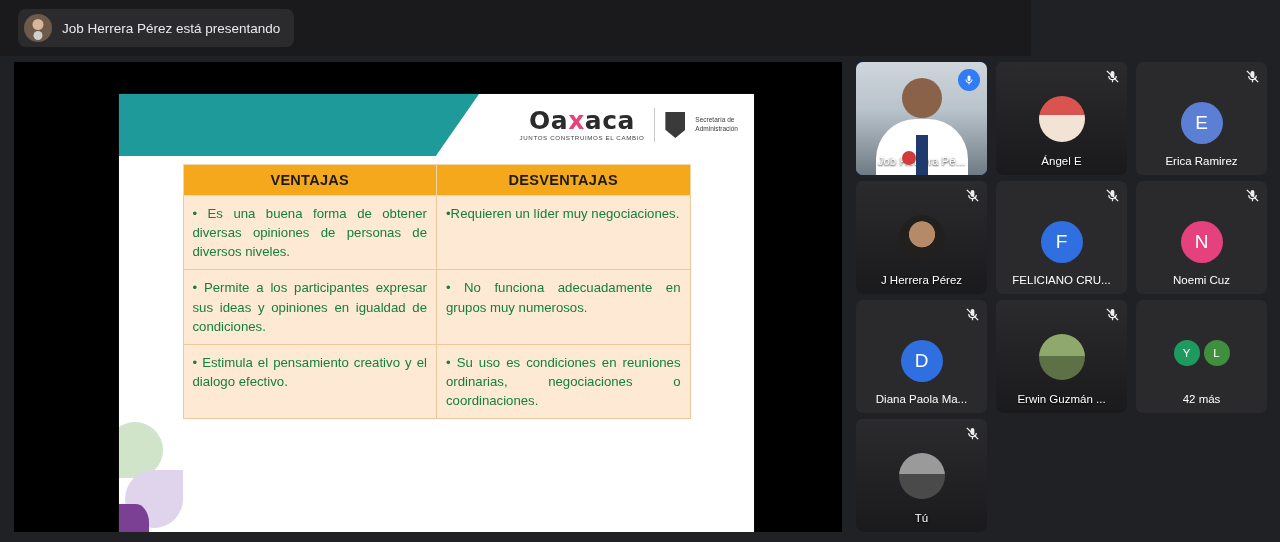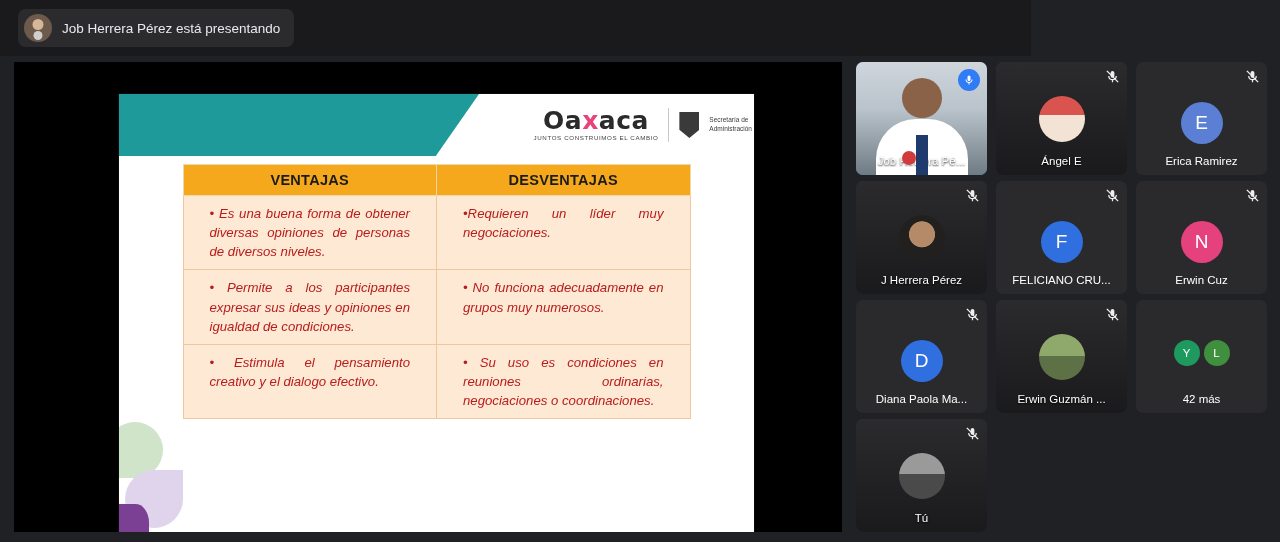--- a/index.html
+++ b/index.html
@@ -51,21 +51,21 @@
     position: relative; height: 62px; width: 100%;
     background: #ffffff;
   }
   .slide-header .teal {
     position: absolute; left: 0; top: 0; width: 360px; height: 62px;
     background: #1f9a9a;
     clip-path: polygon(0 0, 100% 0, 88% 100%, 0 100%);
   }
   .brand {
     position: absolute; right: 0; top: 0; height: 62px;
-    display: flex; align-items: center; gap: 10px; padding-right: 2px;
+    display: flex; align-items: center; gap: 10px; padding-right: 16px;
   }
   .oax-wrap { text-align: center; line-height: 1; }
   .oax-word {
     font-size: 25px; font-weight: 700; color: #2b2b2b; letter-spacing: .5px;
     font-family: "DejaVu Sans", sans-serif;
   }
   .oax-word .x1 { color: #e8437c; }
   .oax-tag {
     font-size: 6.2px; color: #444; letter-spacing: .6px; margin-top: 2px;
     font-family: "Liberation Sans", sans-serif;
@@ -77,23 +77,23 @@
   }
   .sec-text { font-size: 6.5px; color: #3a3a3a; line-height: 1.35; }
 
   
   .tbl { width: 508px; margin: 8px auto 0; border-collapse: collapse; table-layout: fixed; }
   .tbl th {
     background: #f5a81c; color: #1b1b1b; font-size: 14.5px; font-weight: 700;
     padding: 7px 4px; border: 1px solid #f0d7a8; letter-spacing: .3px;
   }
   .tbl td {
-    background: #fde9d4; color: #b91c1c; font-size: 13.2px;
-    padding: 8px 26px; border: 1px solid #f0c79a;
-    text-align: justify; vertical-align: top; line-height: 1.45; font-style: italic;
+    background: #fde9d4; color: #15803d; font-size: 13.2px;
+    padding: 8px 9px; border: 1px solid #f0c79a;
+    text-align: justify; vertical-align: top; line-height: 1.45;
   }
 
   
   .deco { position: absolute; left: 0; bottom: 0; width: 95px; height: 170px; }
   .deco .d1 { position: absolute; left: -12px; bottom: 58px; width: 56px; height: 56px; background: #cfe4c8; border-radius: 50% 50% 50% 0; }
   .deco .d2 { position: absolute; left: 6px; bottom: 8px; width: 58px; height: 58px; background: #e0d4ec; border-radius: 50% 0 50% 50%; }
   .deco .d3 { position: absolute; left: -4px; bottom: -14px; width: 34px; height: 46px; background: #7b3f93; border-radius: 0 40% 0 0; }
 
   
   .grid {
@@ -304,21 +304,21 @@
     </div>
 
     <div class="tile">
       <div class="initial" style="background:#e5417d">N</div>
       <div class="mic">
         <svg width="15" height="15" viewBox="0 0 24 24" fill="#ffffff">
             <path d="M12 14a3 3 0 0 0 3-3V6a3 3 0 0 0-6 0v5a3 3 0 0 0 3 3zm5-3a5 5 0 0 1-10 0H5a7 7 0 0 0 6 6.9V21h2v-3.1A7 7 0 0 0 19 11h-2z"></path>
             <path d="M3 3l18 18" stroke="#ffffff" stroke-width="2.2"></path>
           </svg>
       </div>
-      <div class="name nolabelshadow">Erwin Cuz</div>
+      <div class="name nolabelshadow">Noemi Cuz</div>
     </div>
 
     <div class="tile">
       <div class="initial" style="background:#2f6fe0">D</div>
       <div class="mic">
         <svg width="15" height="15" viewBox="0 0 24 24" fill="#ffffff">
             <path d="M12 14a3 3 0 0 0 3-3V6a3 3 0 0 0-6 0v5a3 3 0 0 0 3 3zm5-3a5 5 0 0 1-10 0H5a7 7 0 0 0 6 6.9V21h2v-3.1A7 7 0 0 0 19 11h-2z"></path>
             <path d="M3 3l18 18" stroke="#ffffff" stroke-width="2.2"></path>
           </svg>
       </div>

